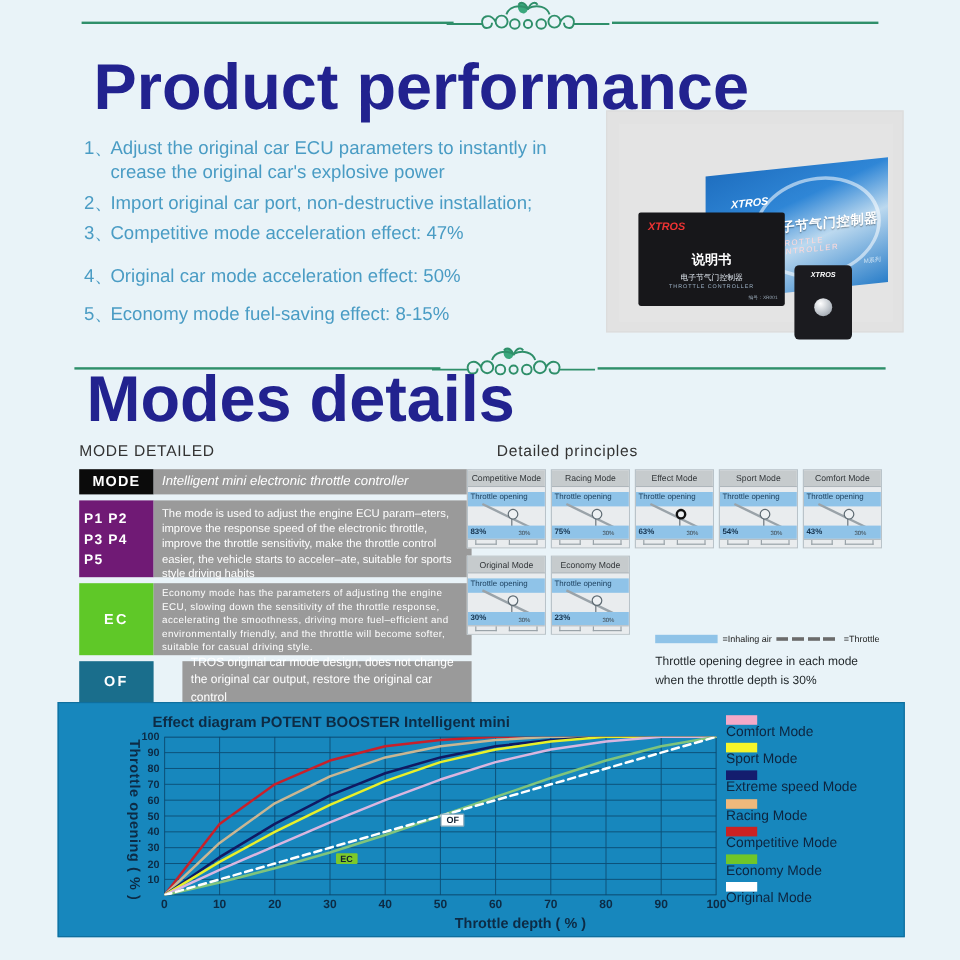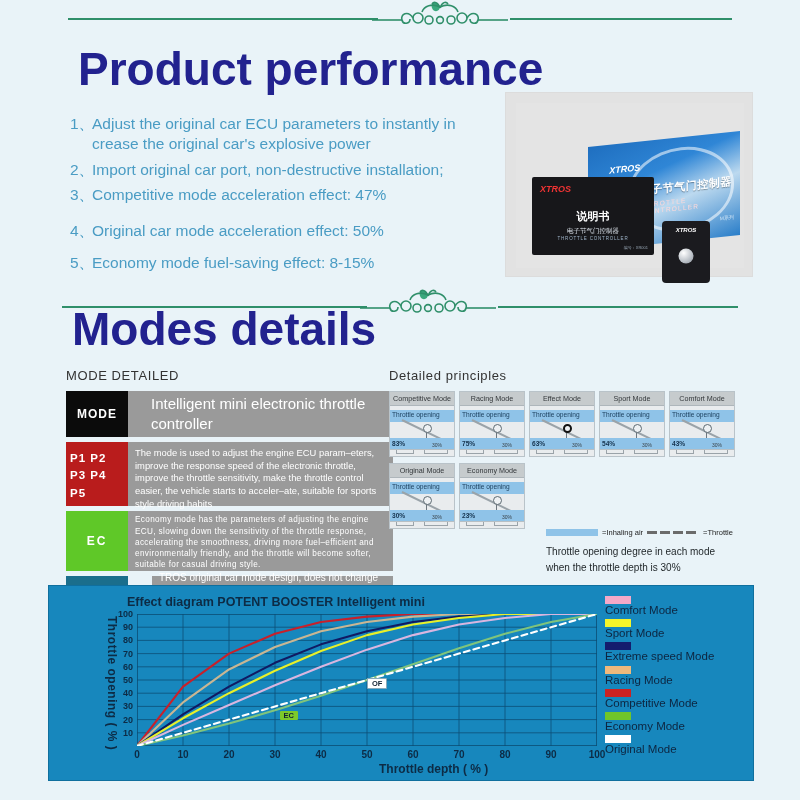--- a/index.html
+++ b/index.html
@@ -10,21 +10,21 @@
     position:relative;
   }
   
   .ornament-row { position:relative; height:34px; }
   .orn-line {
     position:absolute; top:18px; height:2px; background:#2f8f6a;
   }
   .orn-flourish { position:absolute; top:0; }
   
   .big-title {
-    font-size:46px; font-weight:bold; color:#22228f;
+    font-size:54px; font-weight:bold; color:#22228f;
     letter-spacing:0px; line-height:1.05;
   }
   
   .pp-list { list-style:none; }
   .pp-item {
     display:flex; color:#4a9cc4; font-size:15.5px;
     line-height:1.28; margin-bottom:6px;
   }
   .pp-num { width:22px; flex:0 0 22px; }
   .pp-text { flex:1; }
@@ -79,24 +79,24 @@
   .mdt-key {
     width:62px; flex:0 0 62px; color:#fff; display:flex;
     align-items:center; justify-content:center; text-align:center;
     font-size:11px; letter-spacing:1px; padding:3px 2px;
   }
   .mdt-val {
     flex:1; background:#9a9a9a; color:#fff; font-size:9.4px;
     line-height:1.34; padding:4px 7px; display:flex; align-items:center;
   }
   .k-mode { background:#0b0b0b; font-size:12px; font-weight:bold; }
-  .k-p    { background:#b91c1c; font-weight:bold; font-size:11.5px; line-height:1.5; }
+  .k-p    { background:#701a75; font-weight:bold; font-size:11.5px; line-height:1.5; }
   .k-ec   { background:#5fc828; font-weight:bold; font-size:12px; letter-spacing:2px; }
   .k-of   { background:#1a6e8c; font-weight:bold; font-size:12px; letter-spacing:2px; }
-  .v-head { font-size:15px; padding:3px 23px; }
+  .v-head { font-size:11px; padding:3px 7px;font-style:italic; }
   .v-ec   { font-size:8.2px; letter-spacing:.35px; line-height:1.38; }
   .v-of   { font-size:10px; line-height:1.45;margin-left:24px; }
   
   .cards { display:flex; gap:4px; }
   .card { width:66px; background:#f2f4f5; border:1px solid #b9c3c9; }
   .card-hd {
     background:#c6cbcd; color:#33373a; font-size:7.2px; text-align:center;
     padding:2px 0; border-bottom:1px solid #aeb6bb; white-space:nowrap;
   }
   .card-body { position:relative; height:50px; background:#e9ecee; }
@@ -282,21 +282,21 @@
 
       <div class="mdt-row" style="height:34px;">
         <div class="mdt-key k-of">OF</div>
         <div class="mdt-val v-of">TROS   original car mode design, does not change the original car output, restore the original car control</div>
       </div>
 
     </div>
   </div>
 
   <div style="position:absolute;left:389px;top:368px;">
-    <div class="sec-label" style="margin-bottom:8px;">Detailed principles</div>
+    <div class="sec-label" style="margin-bottom:8px;margin-left:25px;">Detailed principles</div>
 
     <div class="cards">
       <div class="card">
         <div class="card-hd">Competitive Mode</div>
         <div class="card-body">
           <div class="band-top">
               <span>Throttle opening</span>
             </div>
           <div class="diag"></div>
           <div class="stem"></div>

